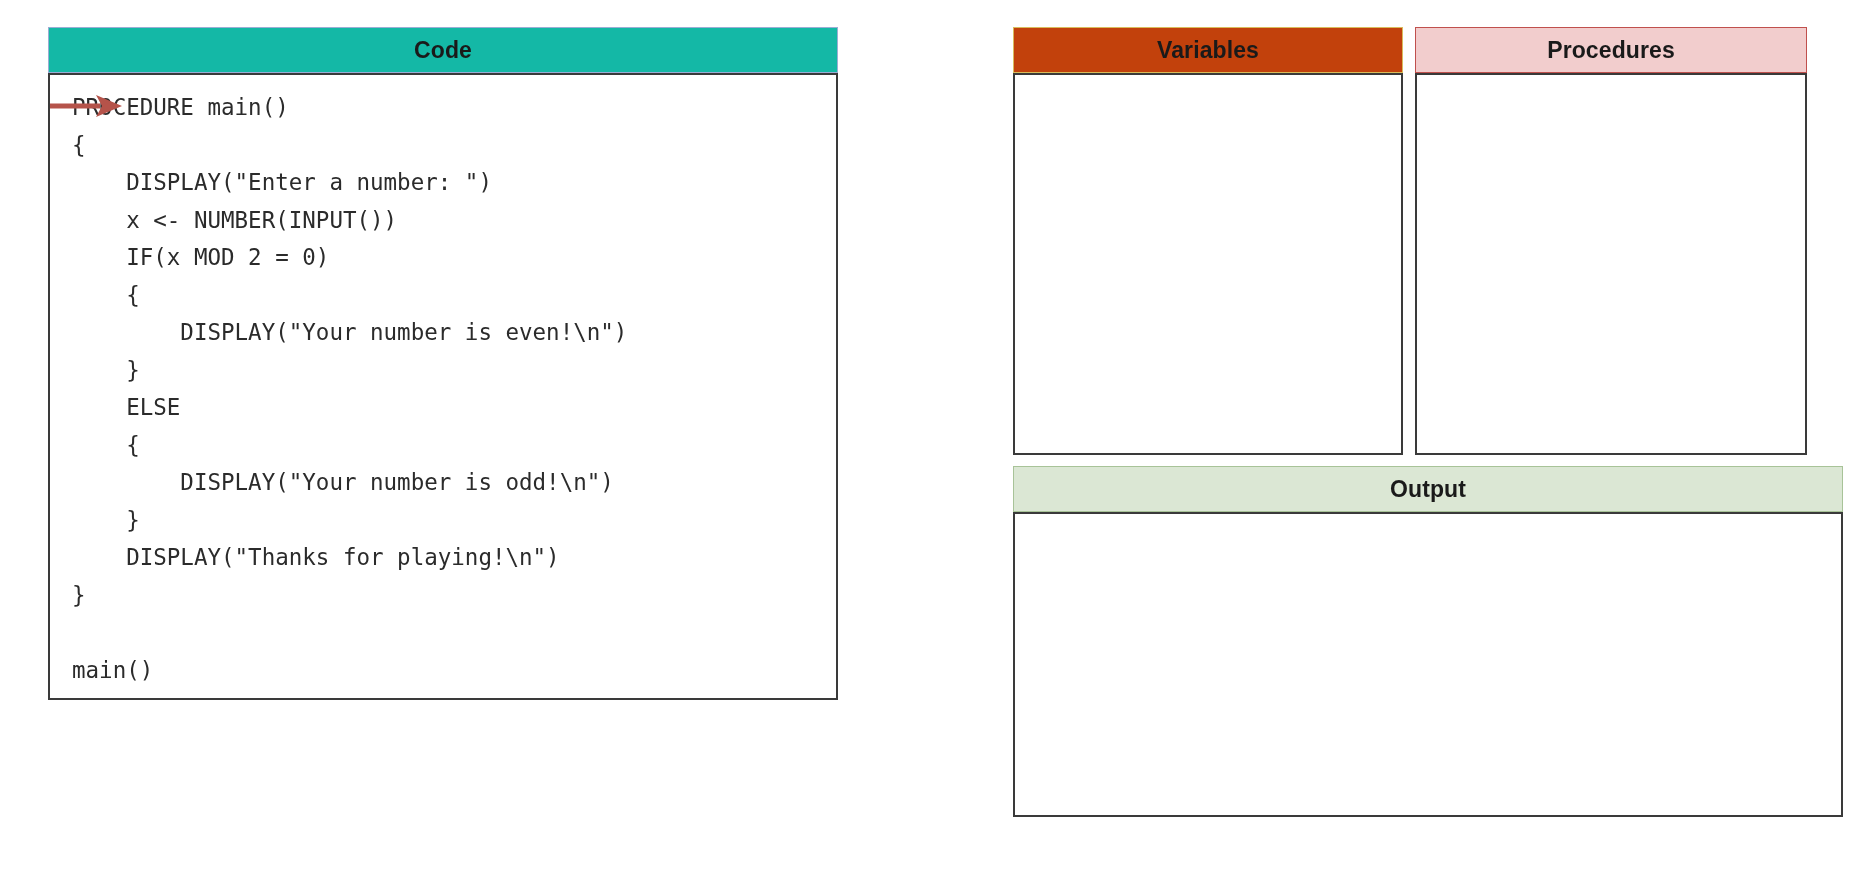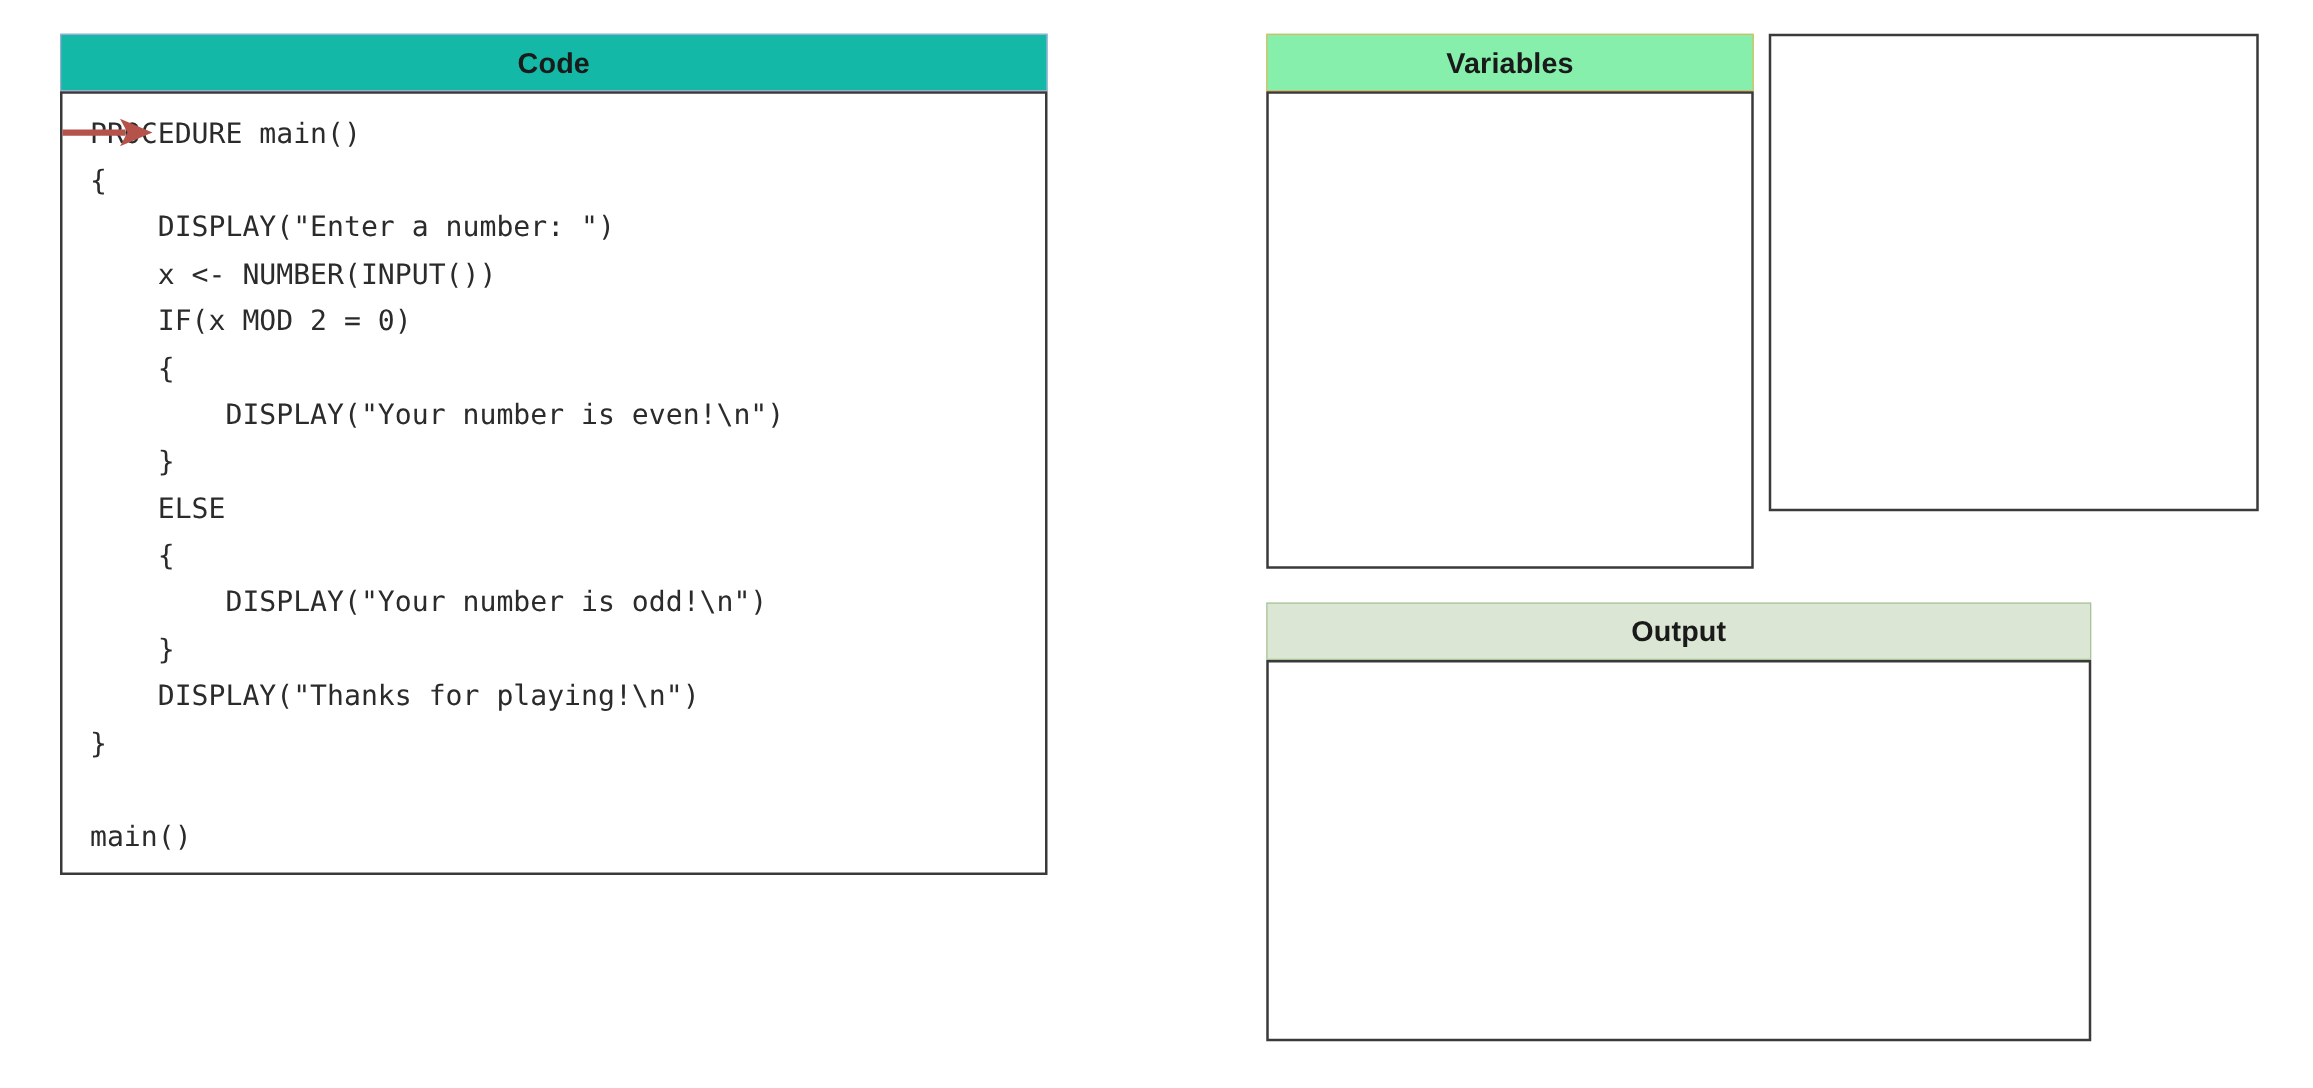--- a/index.html
+++ b/index.html
@@ -85,42 +85,42 @@
     pointer-events: none;
   }
 
   
   #variables-panel {
     left: 1013px;
     top: 27px;
     width: 390px;
   }
   #variables-panel .panel-header {
-    background: #86efac;
+    background: #c2410c;
     border: 1px solid #d9bc5c;
   }
   #variables-body { height: 382px; }
 
   
   #procedures-panel {
     left: 1415px;
     top: 27px;
     width: 392px;
   }
   #procedures-panel .panel-header {
     background: #f2cdcd;
     border: 1px solid #c0504d;
   }
   #procedures-body { height: 382px; }
 
   
   #output-panel {
     left: 1013px;
-    top: 482px;
-    width: 660px;
+    top: 466px;
+    width: 830px;
   }
   #output-panel .panel-header {
     background: #dbe7d4;
     border: 1px solid #a8c398;
   }
   #output-body { height: 305px; }
 
   .pane-content {
     font-family: "DejaVu Sans Mono", "Liberation Mono", monospace;
     font-size: 21px;
@@ -165,20 +165,21 @@
   </div>
 
   <div class="panel" id="variables-panel">
     <div class="panel-header">Variables</div>
     <div class="panel-body" id="variables-body">
       <pre class="pane-content"></pre>
     </div>
   </div>
 
   <div class="panel" id="procedures-panel">
+    <div class="panel-header">Procedures</div>
     <div class="panel-body" id="procedures-body">
       <pre class="pane-content"></pre>
     </div>
   </div>
 
   <div class="panel" id="output-panel">
     <div class="panel-header">Output</div>
     <div class="panel-body" id="output-body">
       <pre class="pane-content"></pre>
     </div>

